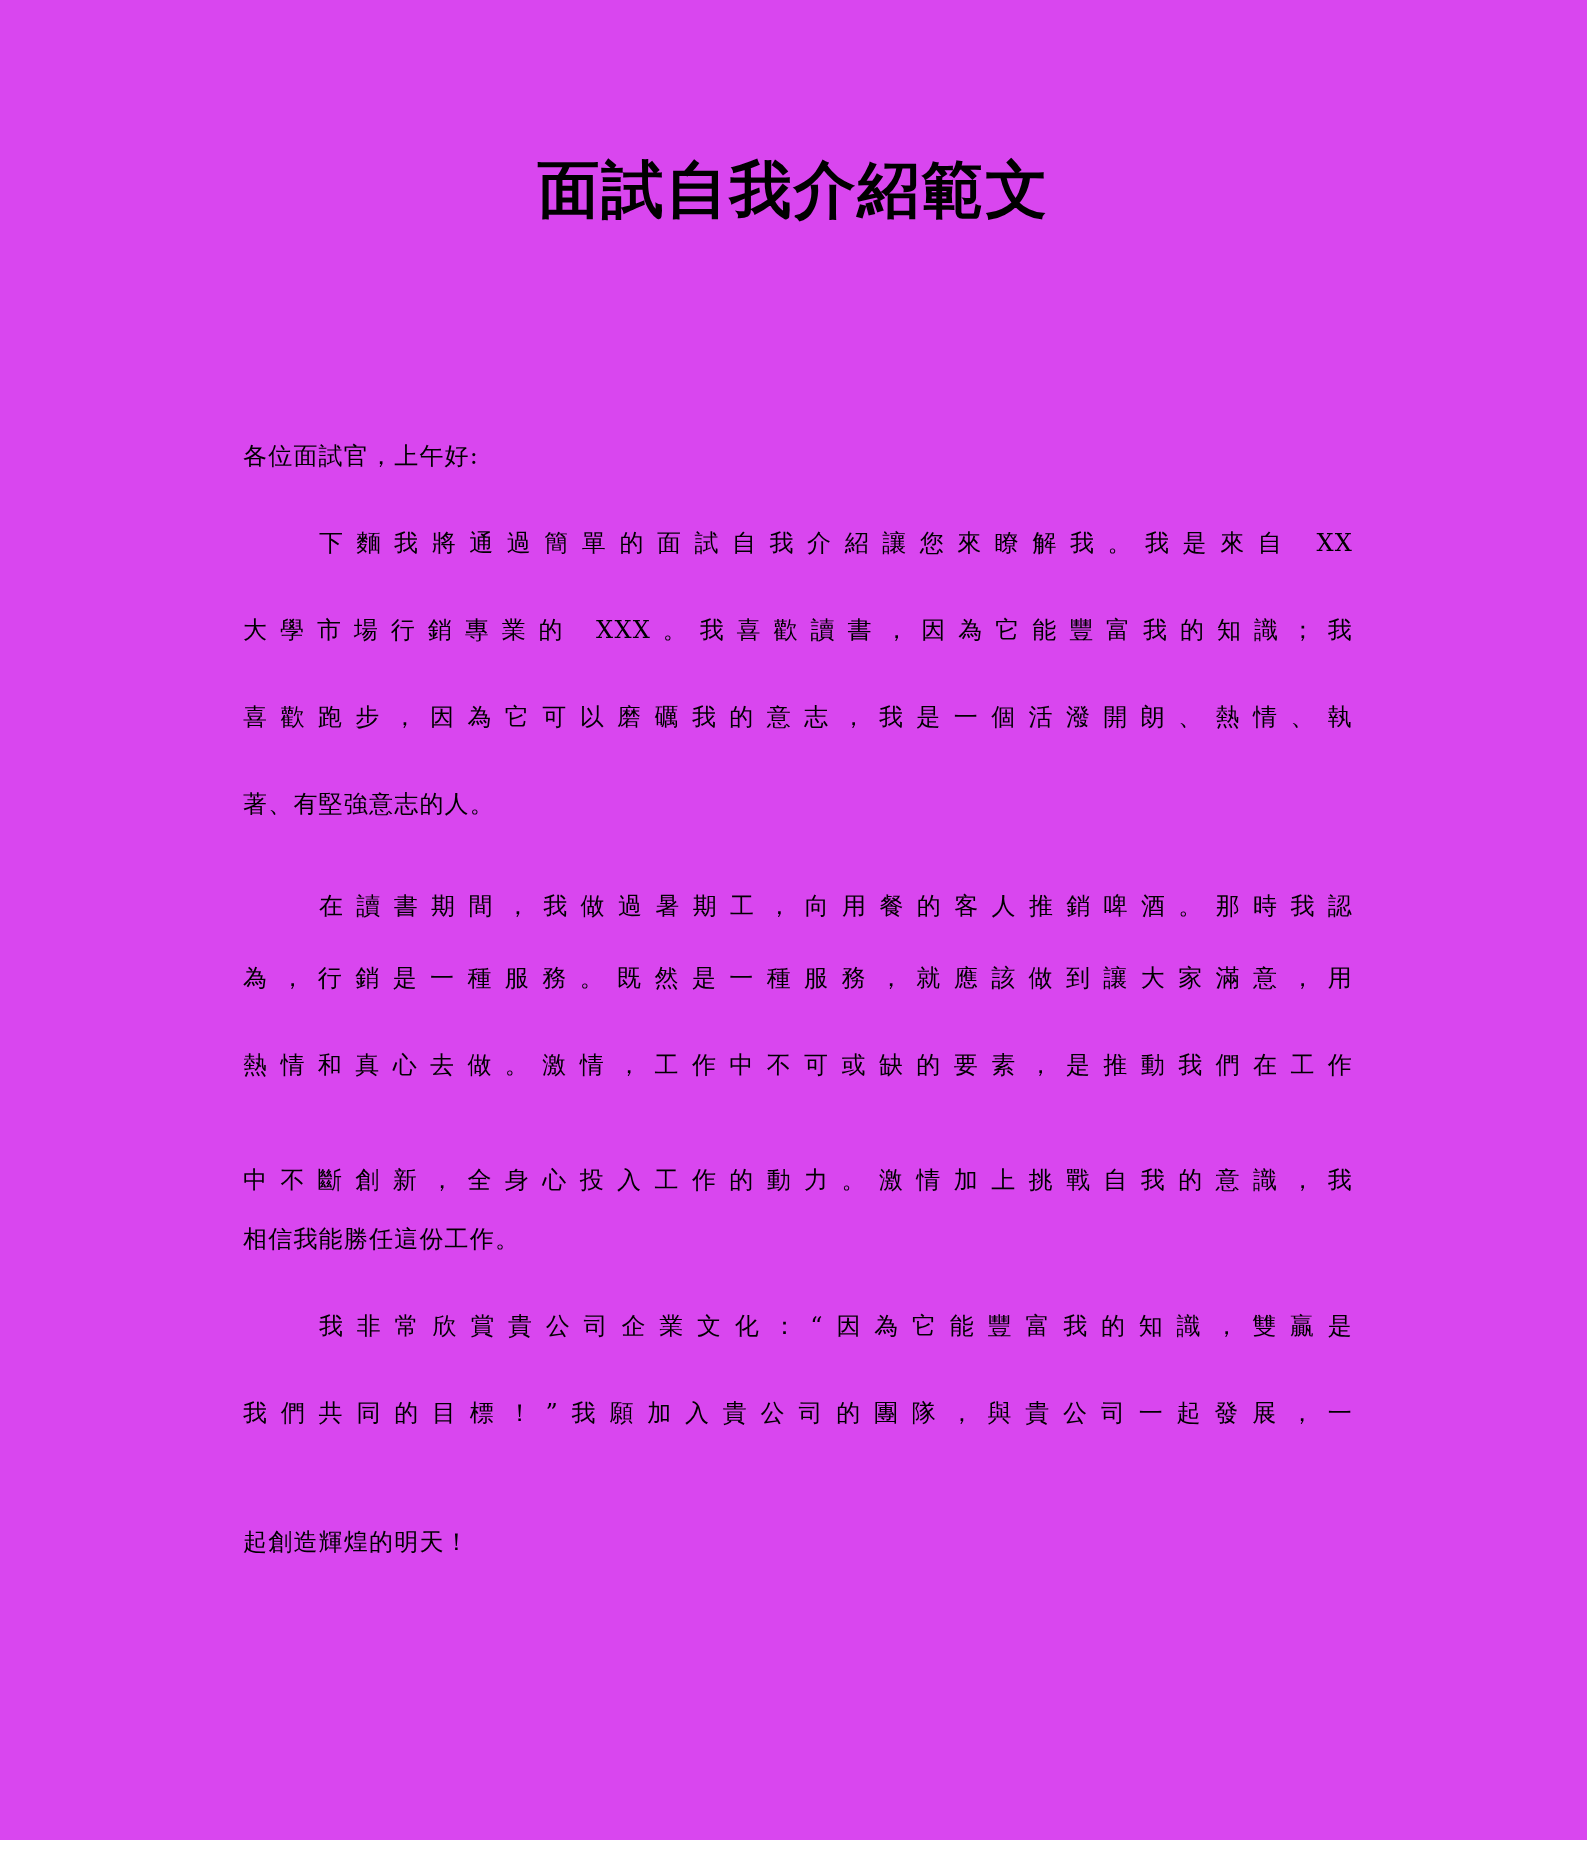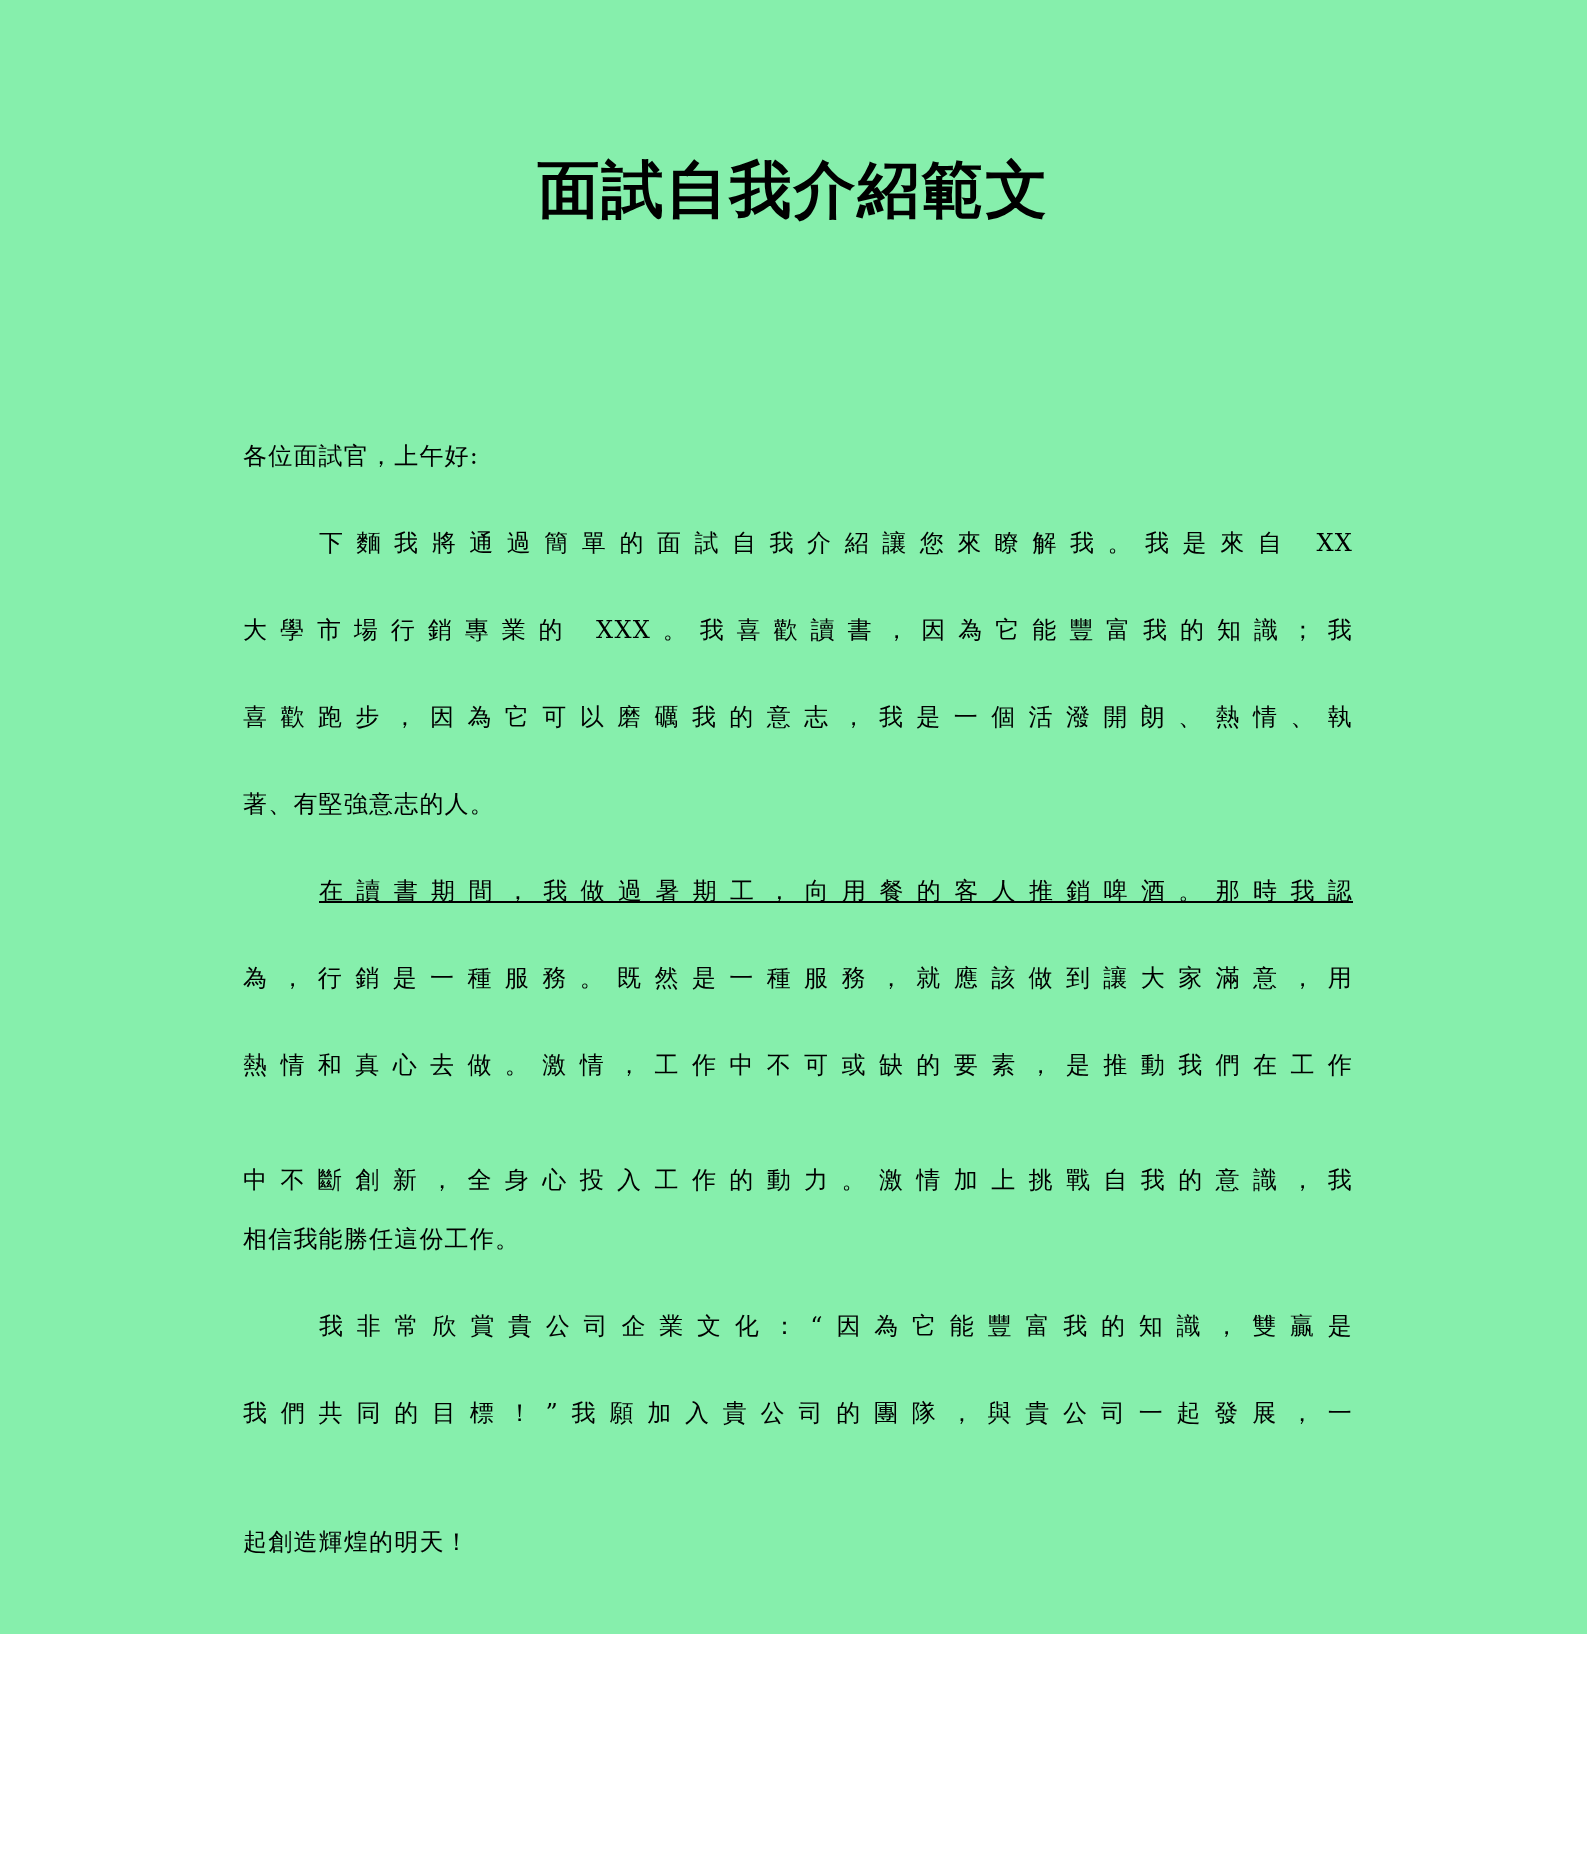--- a/index.html
+++ b/index.html
@@ -13,22 +13,22 @@
       position: relative;
       overflow: hidden;
       color: #000000;
       font-family: "DejaVu Serif", "Liberation Serif", serif;
     }
     .page {
       position: absolute;
       left: 0;
       top: 0;
       width: 1587px;
-      height: 1634px;
-      background: #86efac;
+      height: 1840px;
+      background: #d946ef;
     }
     .title {
       position: absolute;
       left: 0;
       width: 1587px;
       top: 150px;
       text-align: center;
       font-size: 62px;
       font-weight: bold;
       line-height: 80px;
@@ -73,21 +73,21 @@
     <div class="line" style="top:0px;">各位面試官，上午好:</div>
 
     <div>
       <div class="line indent justify" style="top:87px;">下麵我將通過簡單的面試自我介紹讓您來瞭解我。我是來自 XX</div>
       <div class="line justify" style="top:174px;">大學市場行銷專業的 XXX。我喜歡讀書，因為它能豐富我的知識；我</div>
       <div class="line justify" style="top:261px;">喜歡跑步，因為它可以磨礪我的意志，我是一個活潑開朗、熱情、執</div>
       <div class="line" style="top:348px;">著、有堅強意志的人。</div>
     </div>
 
     <div>
-      <div class="line indent justify" style="top:435px;text-decoration:underline;">在讀書期間，我做過暑期工，向用餐的客人推銷啤酒。那時我認</div>
+      <div class="line indent justify" style="top:450px;">在讀書期間，我做過暑期工，向用餐的客人推銷啤酒。那時我認</div>
       <div class="line justify" style="top:522px;">為，行銷是一種服務。既然是一種服務，就應該做到讓大家滿意，用</div>
       <div class="line justify" style="top:609px;">熱情和真心去做。激情，工作中不可或缺的要素，是推動我們在工作</div>
       <div class="line justify" style="top:724px;">中不斷創新，全身心投入工作的動力。激情加上挑戰自我的意識，我</div>
       <div class="line" style="top:783px;text-align:right;">相信我能勝任這份工作。</div>
     </div>
 
     <div>
       <div class="line indent justify" style="top:870px;">我非常欣賞貴公司企業文化：“因為它能豐富我的知識，雙贏是</div>
       <div class="line justify" style="top:957px;">我們共同的目標！”我願加入貴公司的團隊，與貴公司一起發展，一</div>
       <div class="line" style="top:1086px;">起創造輝煌的明天！</div>

